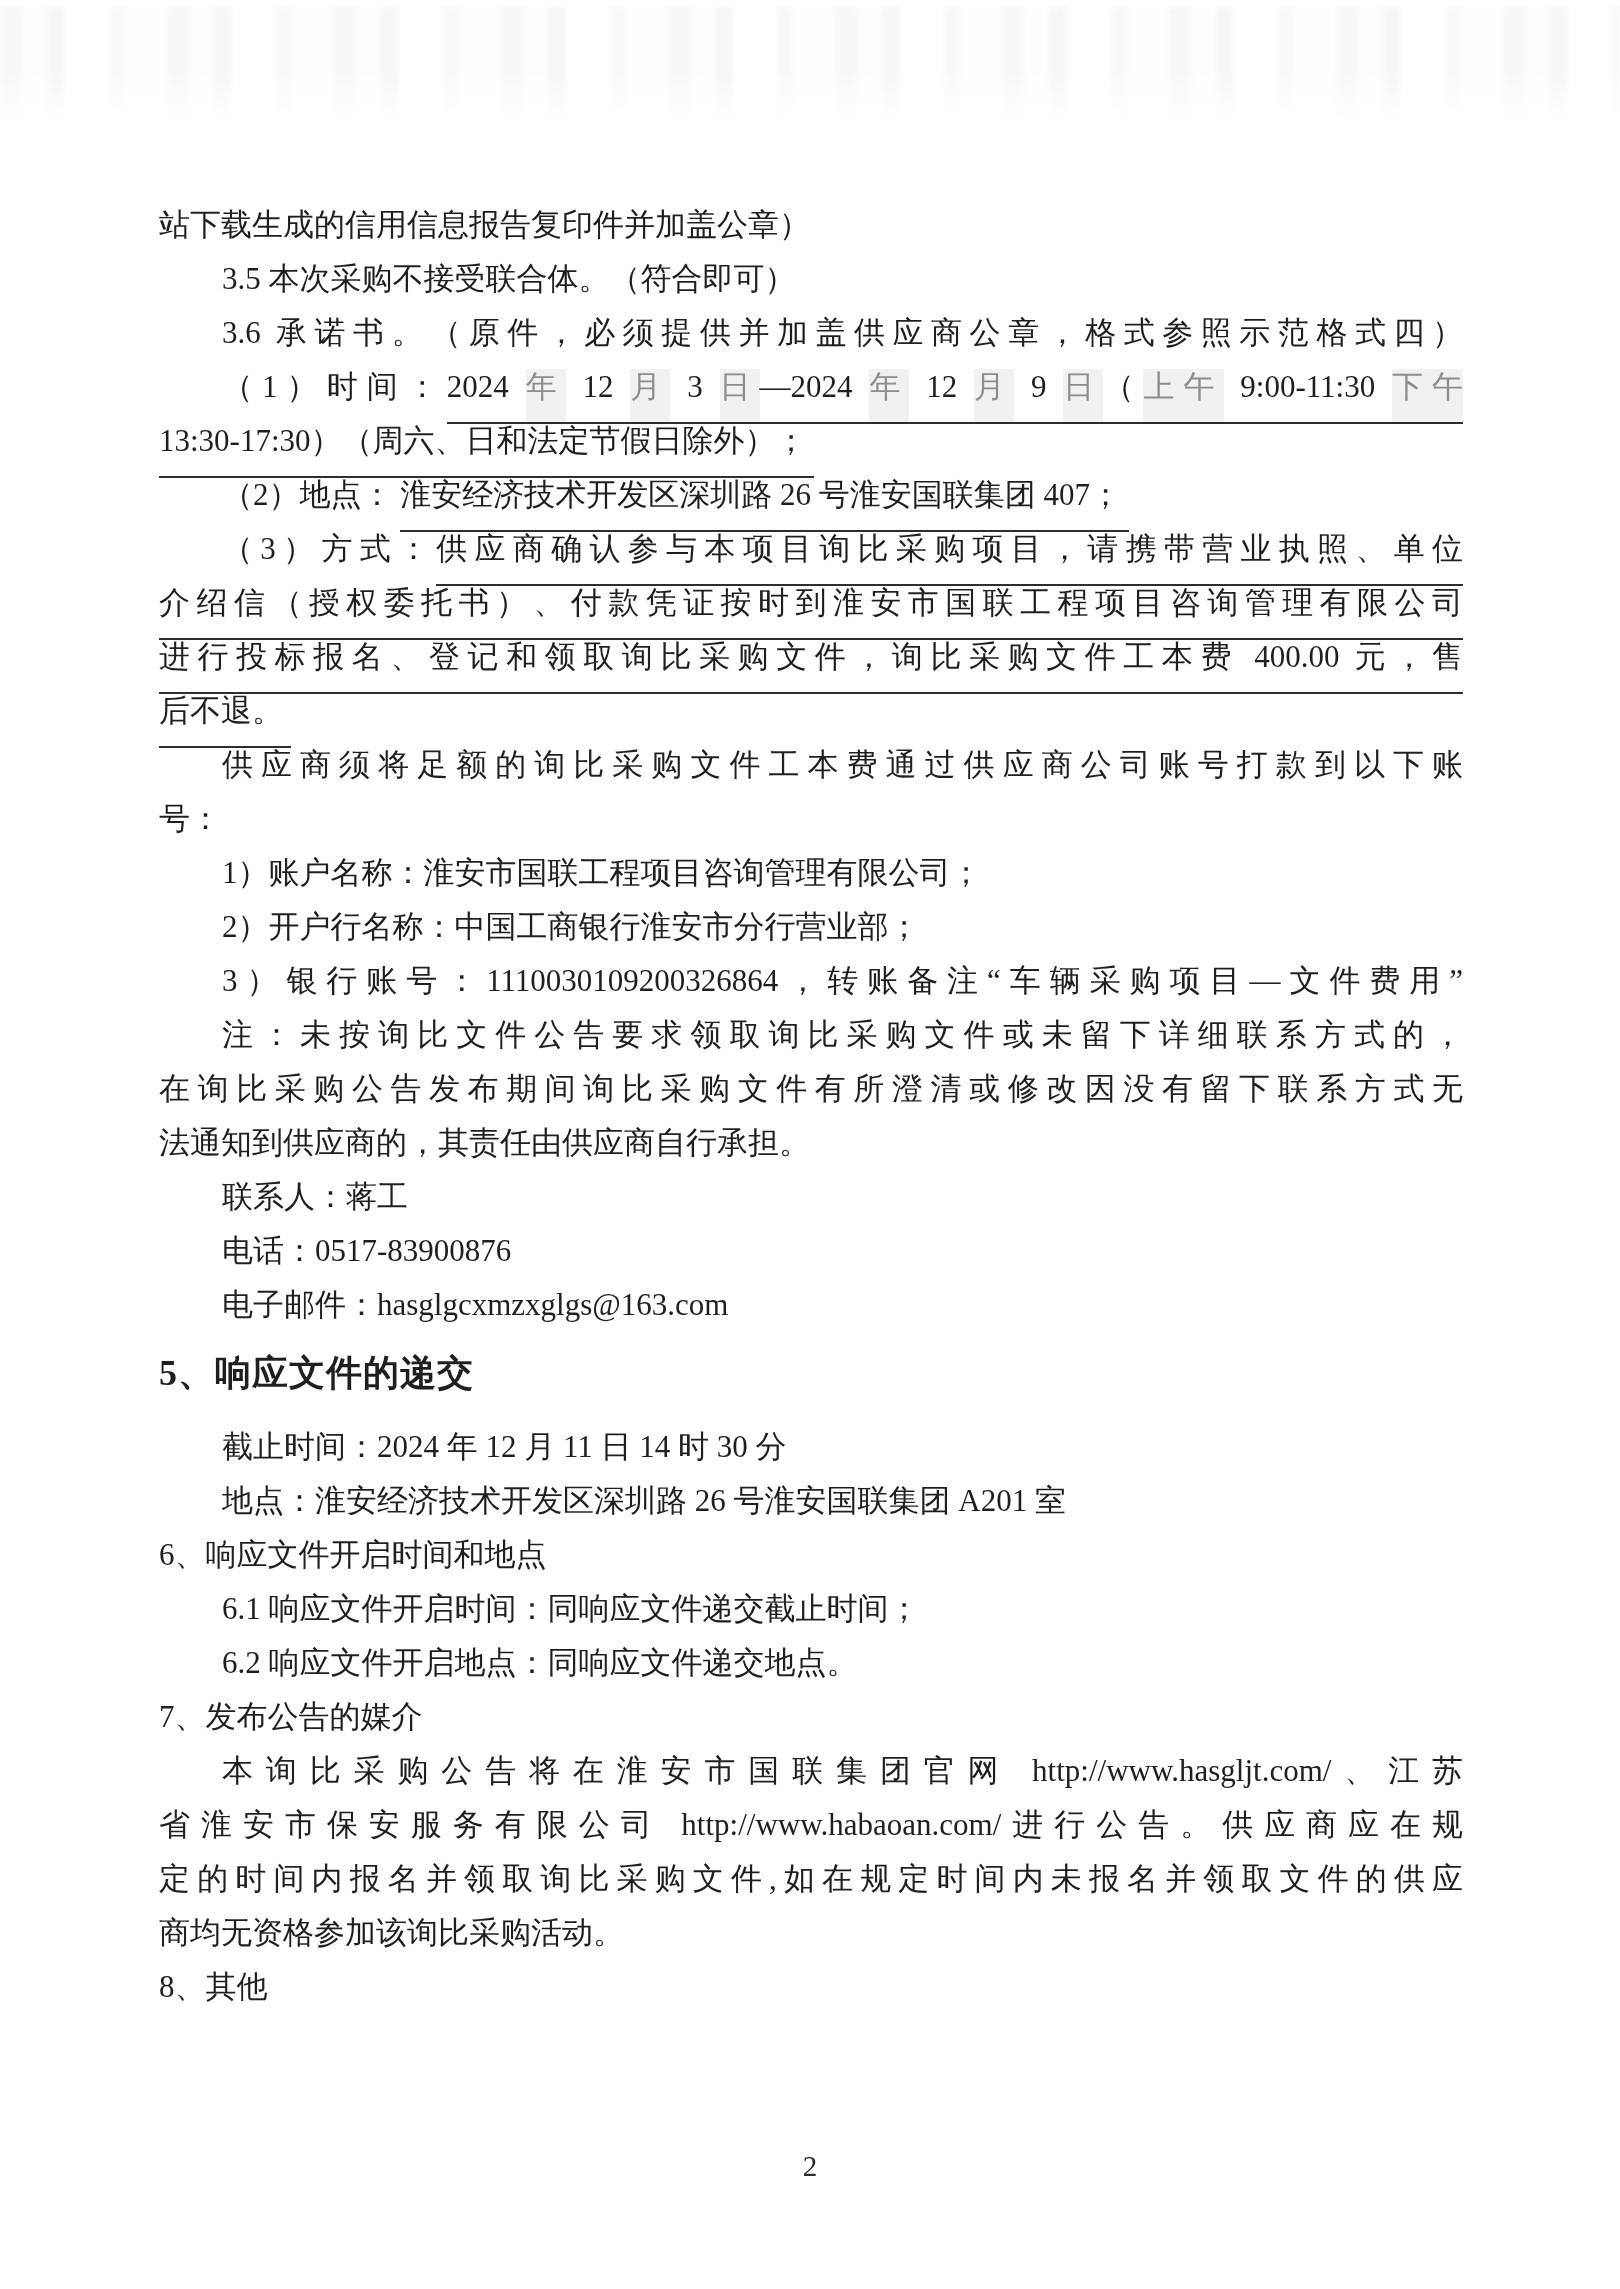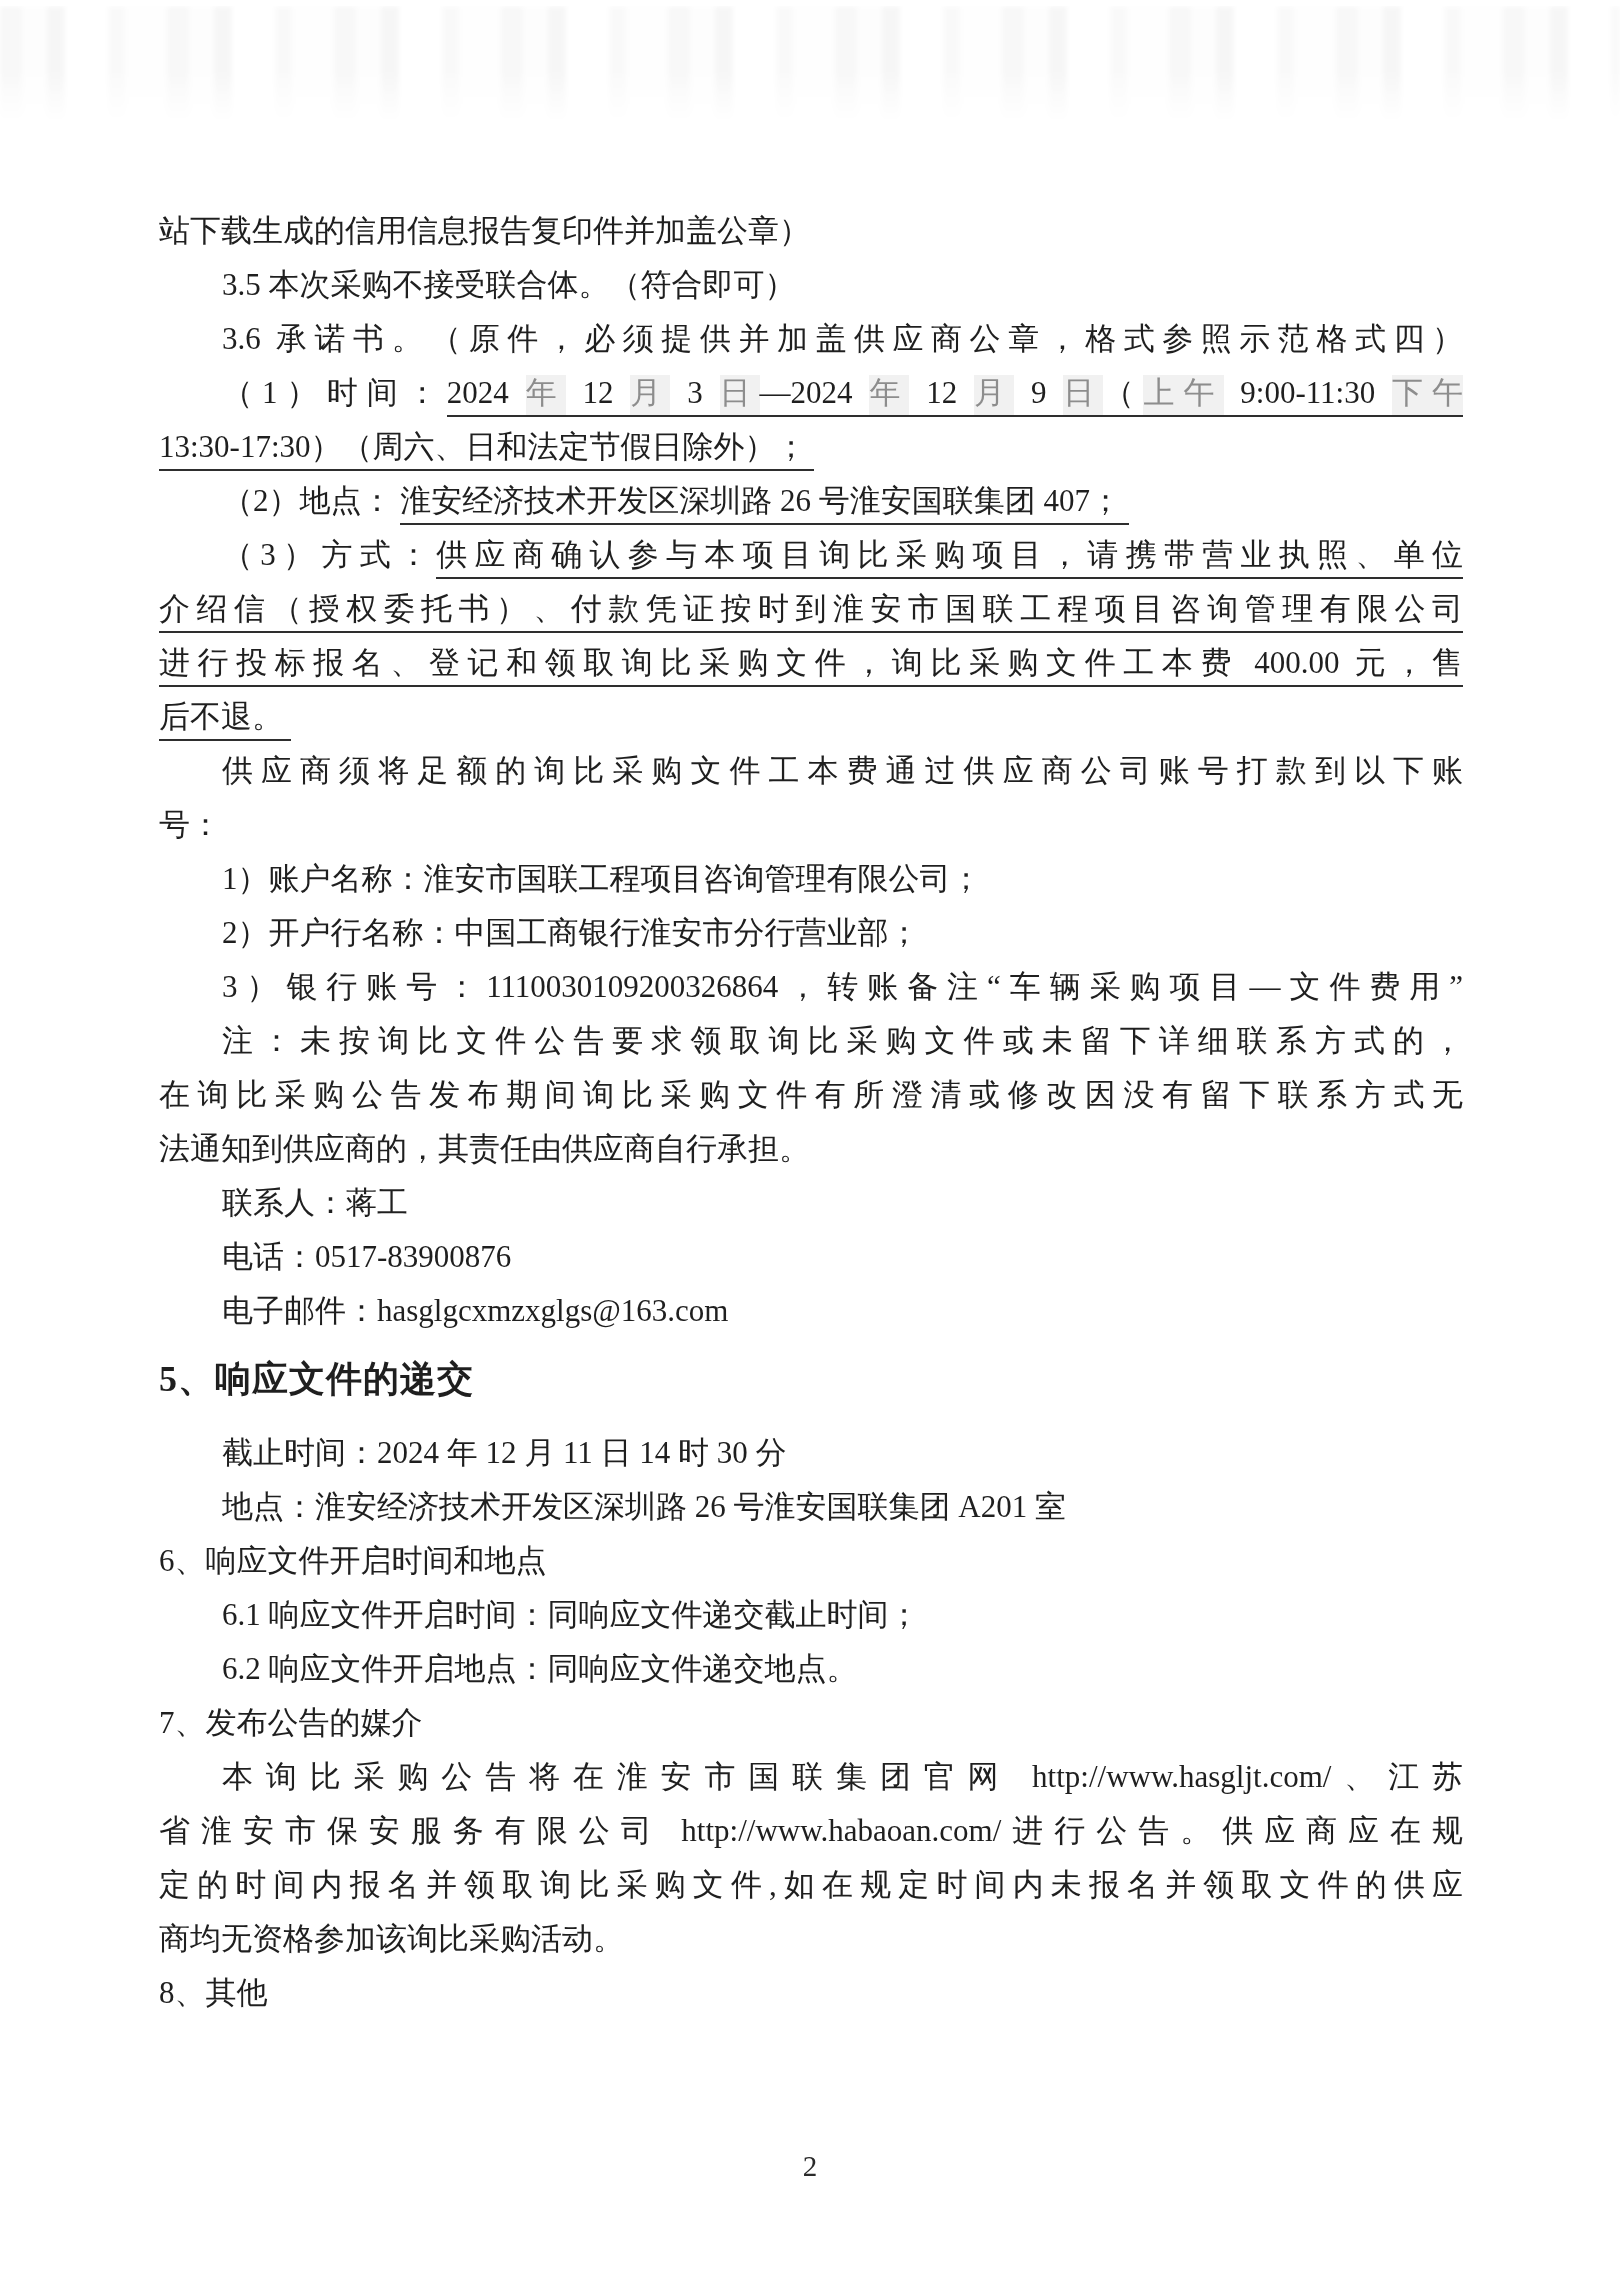--- a/index.html
+++ b/index.html
@@ -32,21 +32,21 @@
         rgba(0,0,0,0.01) 125px 167px);
     -webkit-mask-image: linear-gradient(180deg, #000 0 55%, transparent 100%);
             mask-image: linear-gradient(180deg, #000 0 55%, transparent 100%);
     filter: blur(2.9px);
     opacity: 0.55;
   }
   .doc {
     position: absolute;
     left: 159px;
     right: 157px;
-    top: 204px;
+    top: 198px;
   }
   .line {
     font-size: 31px;
     line-height: 54px;
     white-space: pre-wrap;
     text-align: left;
   }
   .line.ind { padding-left: 63px; }
   .line.just {
     text-align: justify;
@@ -58,21 +58,21 @@
     line-height: 63px;
     margin-top: 9.8px;
     margin-bottom: 15.7px;
     letter-spacing: 1px;
   }
   .line.h2 {
     font-weight: normal;
   }
   .u {
     border-bottom: 2px solid #2e2e2e;
-    padding-bottom: 5px;
+    padding-bottom: 18px;
   }
   .hl {
     color: #8d8d8d;
     background: #f1f1f1;
   }
   .page-num {
     position: absolute;
     top: 2150px;
     left: 0;
     width: 100%;

